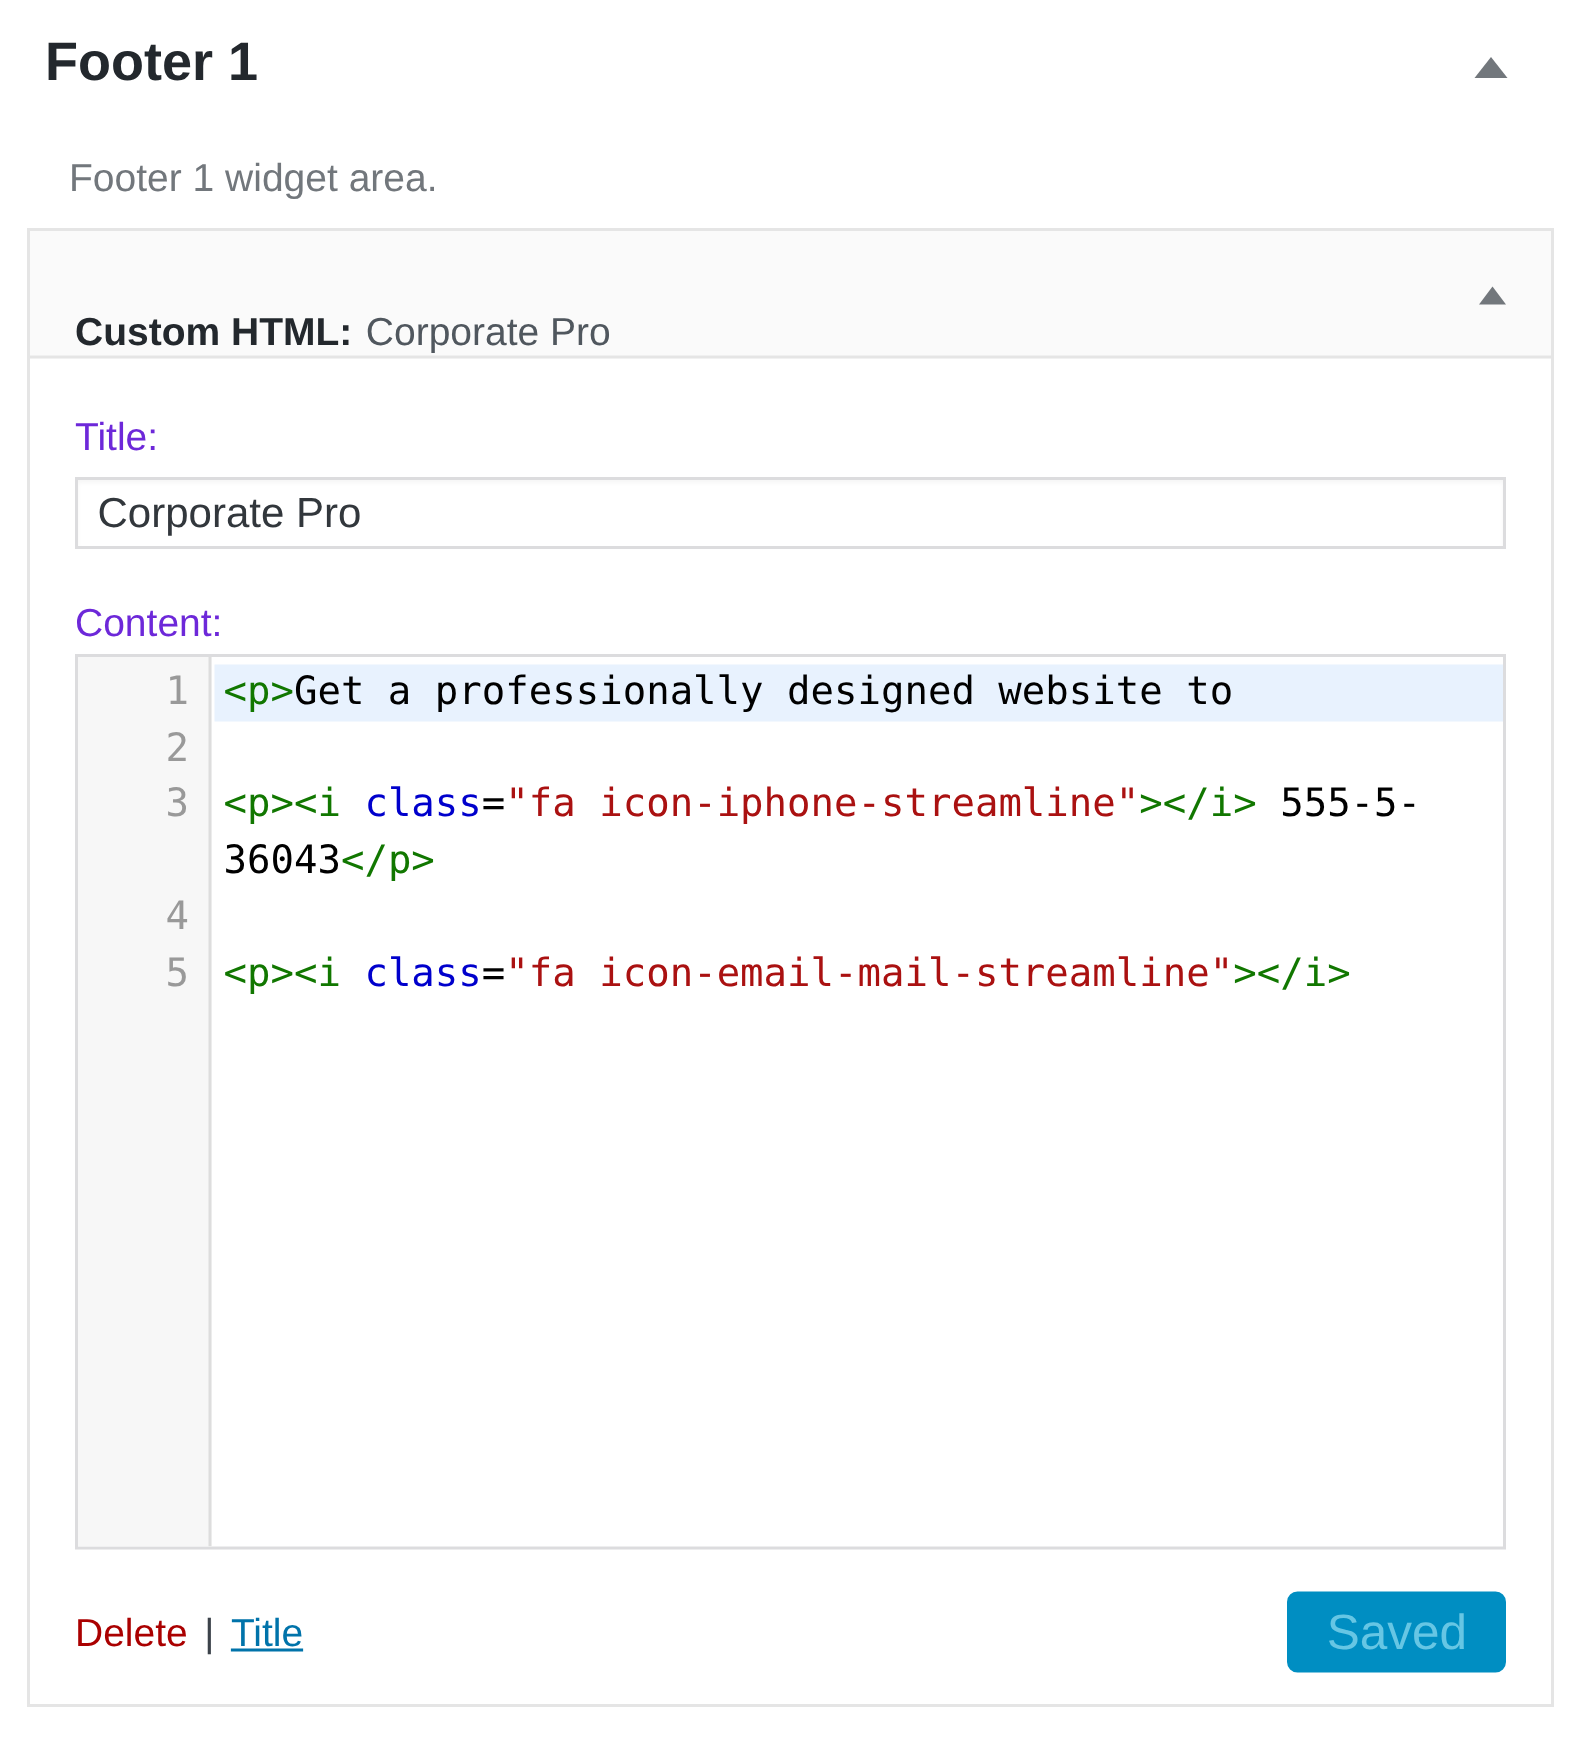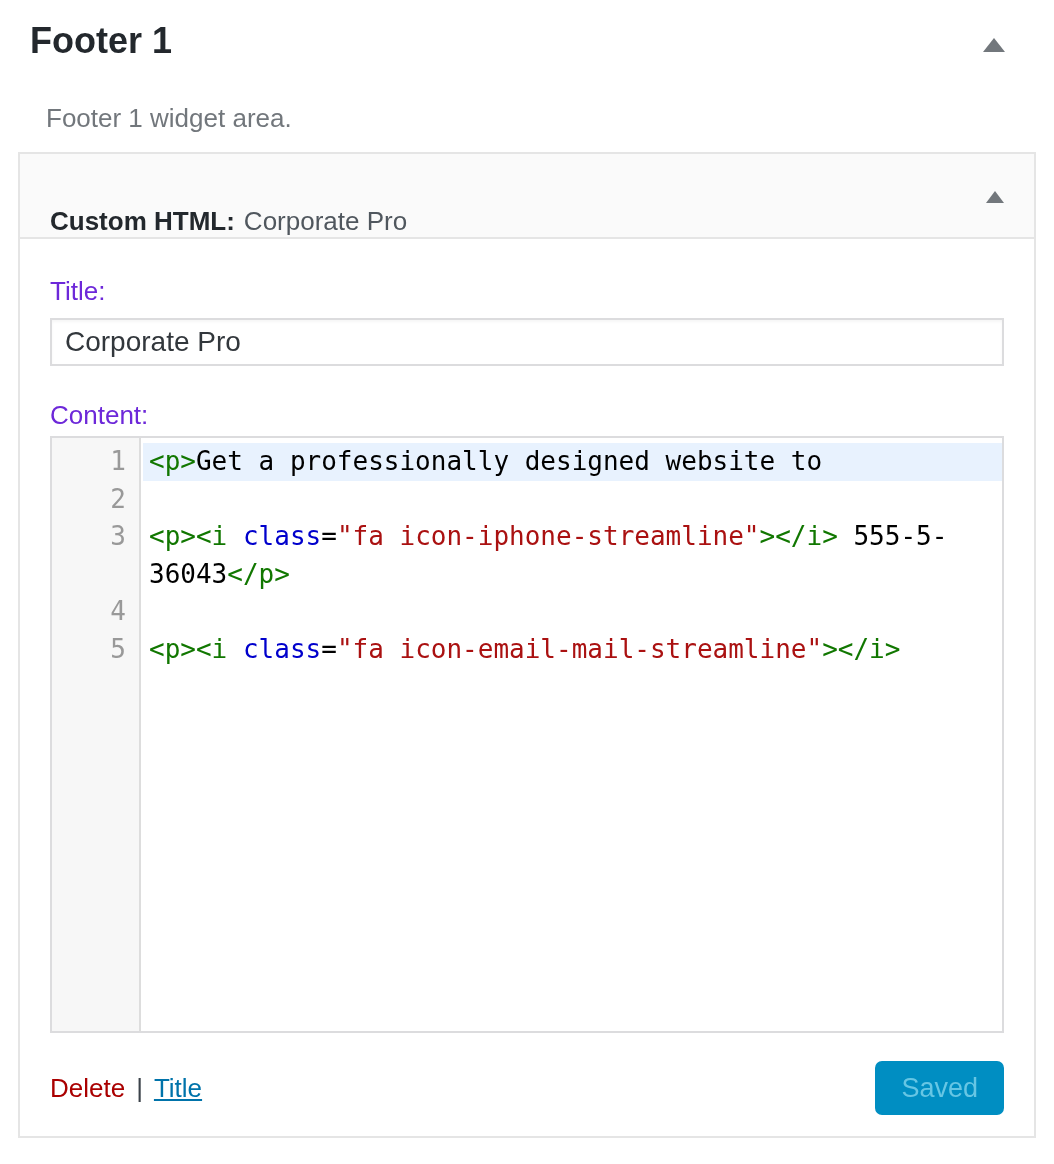--- a/index.html
+++ b/index.html
@@ -92,21 +92,21 @@
   .actions{
     display:flex;justify-content:space-between;align-items:center;margin-top:28px;
   }
   .links{font-size:26px;line-height:54px;}
   .link-delete{color:var(--c-delete);cursor:pointer;}
   .link-sep{color:#3c434a;margin:0 11px;}
   .link-done{color:var(--c-done);text-decoration:underline;cursor:pointer;}
   .btn-saved{
     min-width:119px;height:54px;border-radius:7px;
     background:var(--c-btn-bg);border:2px solid var(--c-btn-bg);
-    color:var(--c-btn-text);font-size:27px;font-family:"Liberation Sans",sans-serif;
+    color:var(--c-btn-text);font-size:33px;font-family:"Liberation Sans",sans-serif;
     padding:0 24px;cursor:default;
   }
 </style>
 </head>
 <body>
 
 <h2 class="area-title">Footer 1</h2>
 <span class="area-toggle"></span>
 <p class="area-desc">Footer 1 widget area.</p>
 

